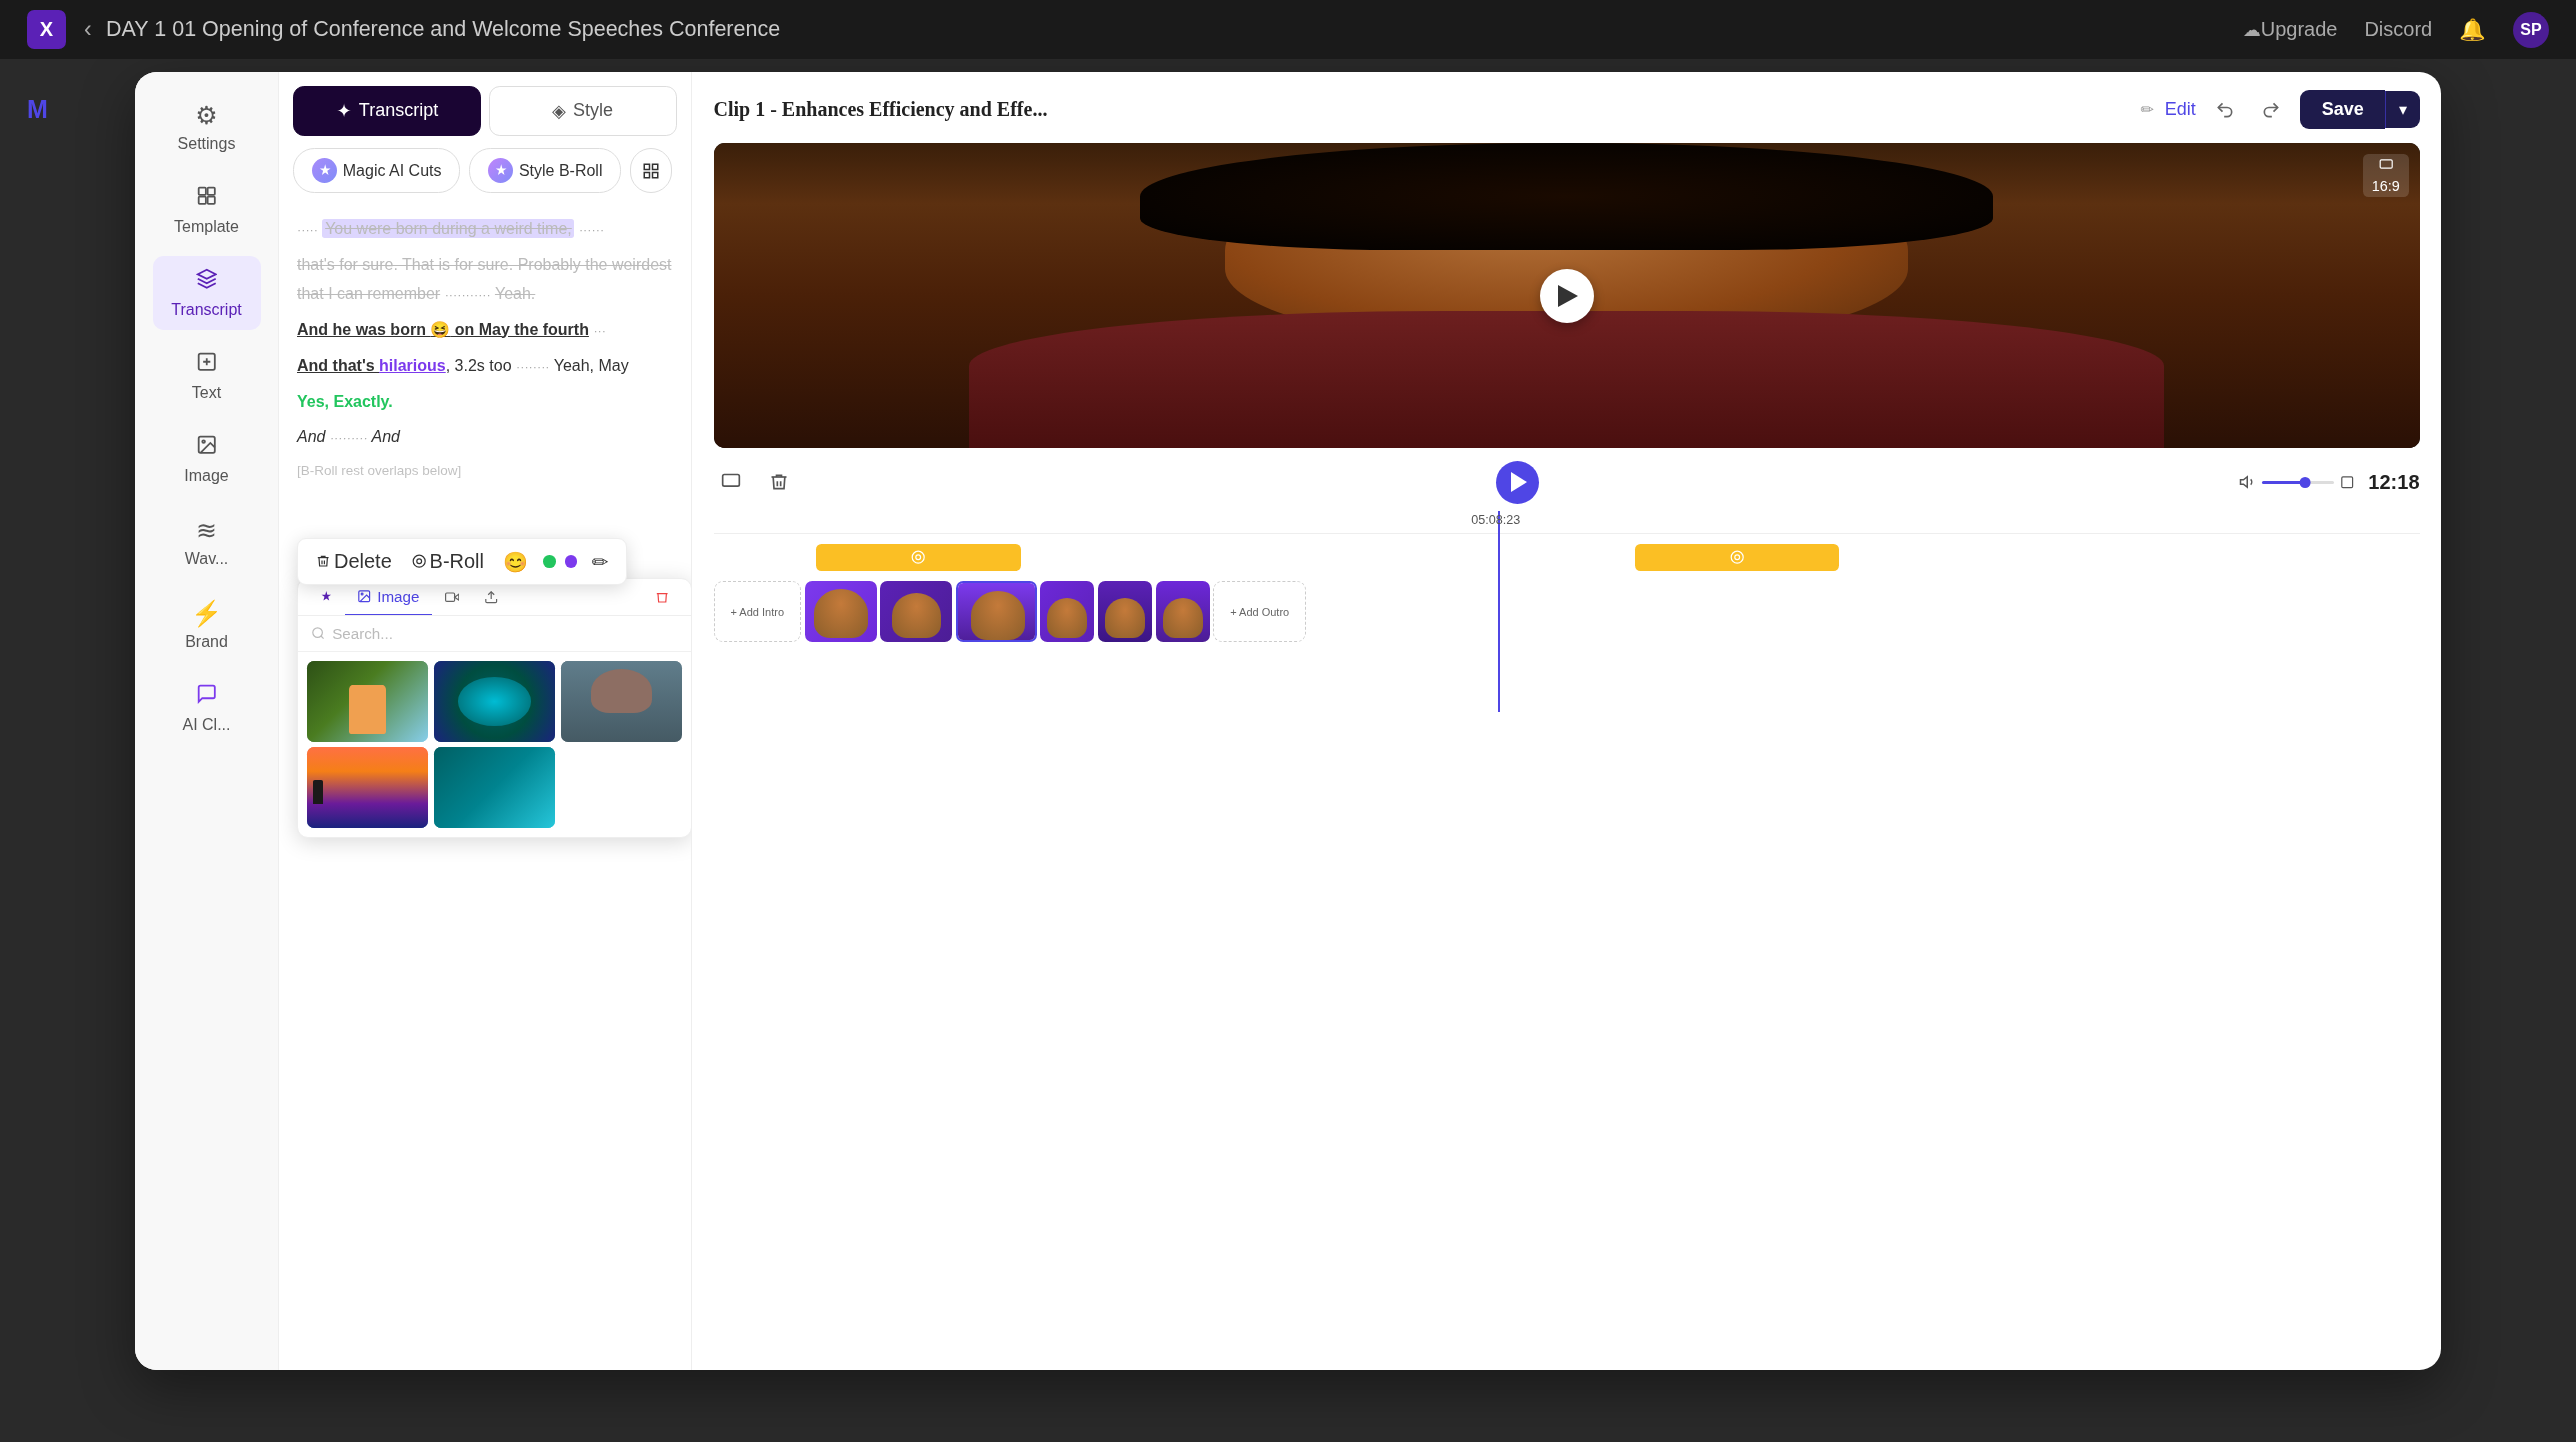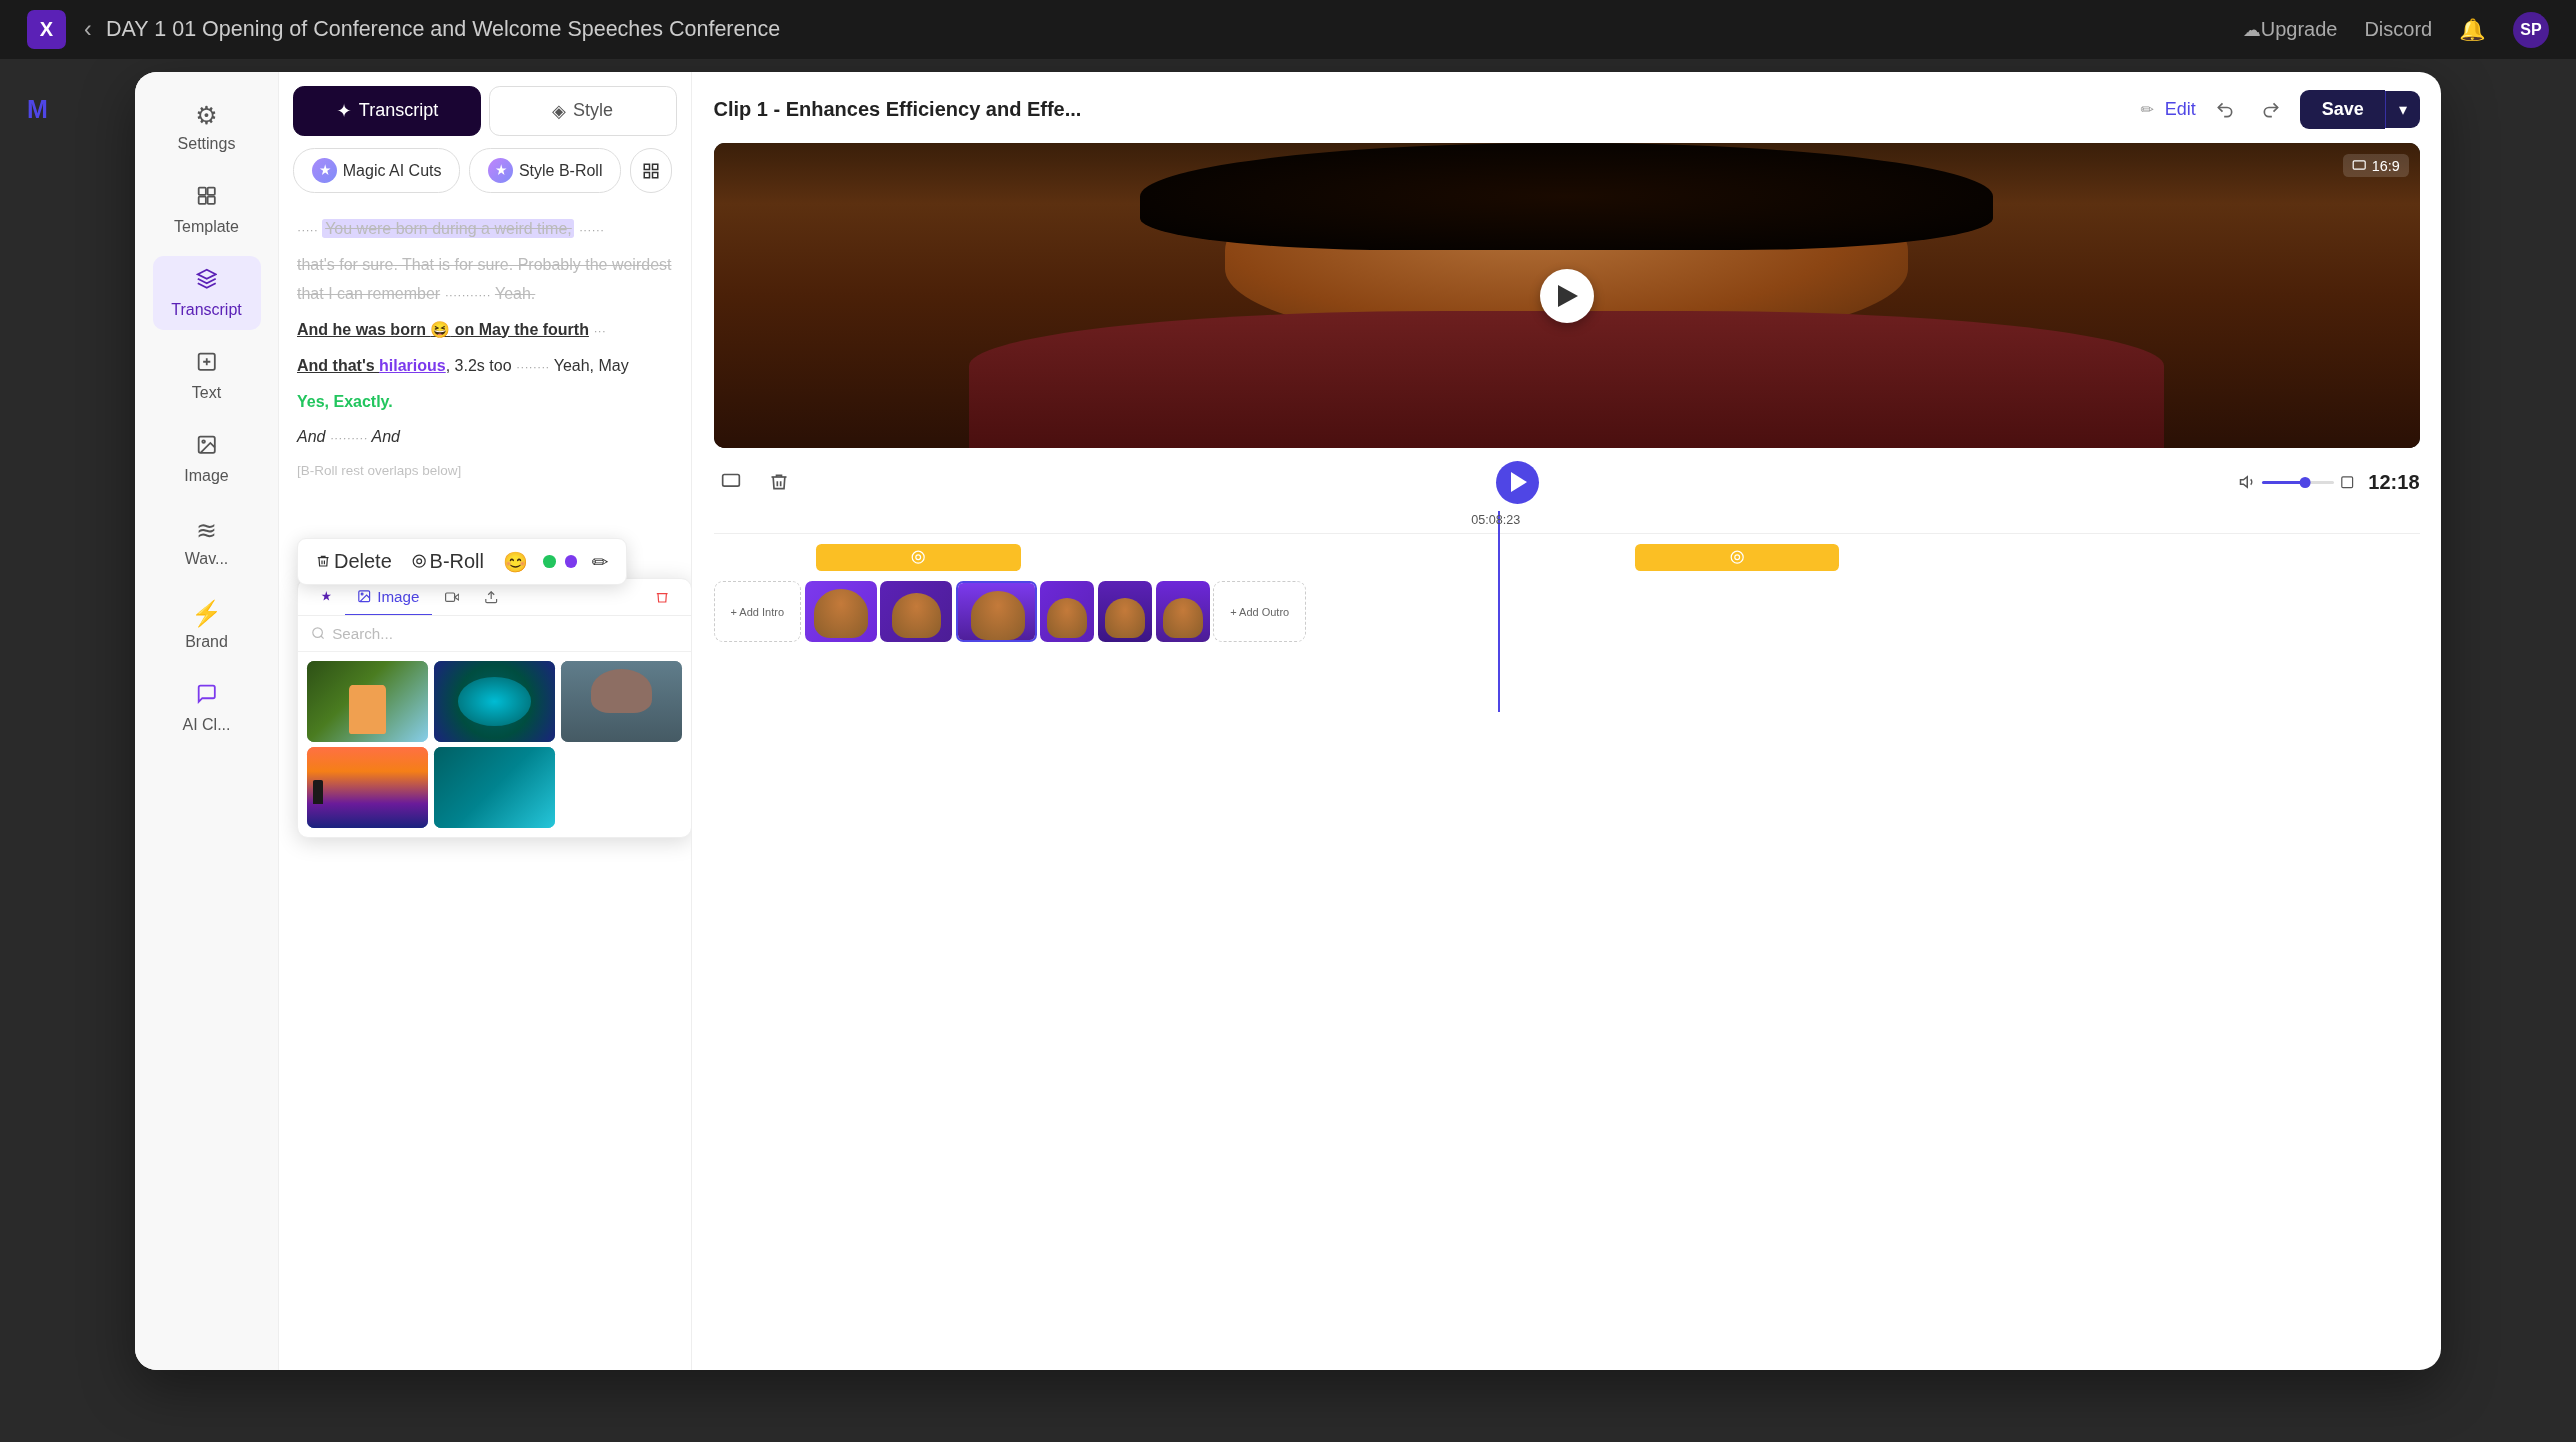--- a/index.html
+++ b/index.html
@@ -298,20 +298,21 @@
       display: flex;
       align-items: center;
       margin-bottom: 14.4px;
       gap: 10.8px;
     }
     .video-title {
       font-size: 20px;
       font-weight: 600;
       color: #222;
       flex: 1;
+      font-family: Liberation Serif, serif;
     }
     .video-edit-btn {
       color: #4f46e5;
       font-size: 18px;
       font-weight: 500;
       cursor: pointer;
       display: flex;
       align-items: center;
       gap: 5.4px;
     }
@@ -378,21 +379,21 @@
       margin-left: 3.6px;
     }
     .aspect-badge {
       position: absolute;
       top: 10.8px; right: 10.8px;
       background: rgba(255,255,255,0.15);
       color: white;
       padding: 3.6px 9px;
       border-radius: 5.4px;
       font-size: 14.4px;
-      display: flex; align-items: center; gap: 5.4px;
+      display: flex; align-items: center; gap: 5.4px; flex-direction: column;
     }
 
     
     .video-controls {
       display: flex;
       align-items: center;
       gap: 14.4px;
       padding: 12.6px 0 7.2px;
     }
     .ctrl-btn {

